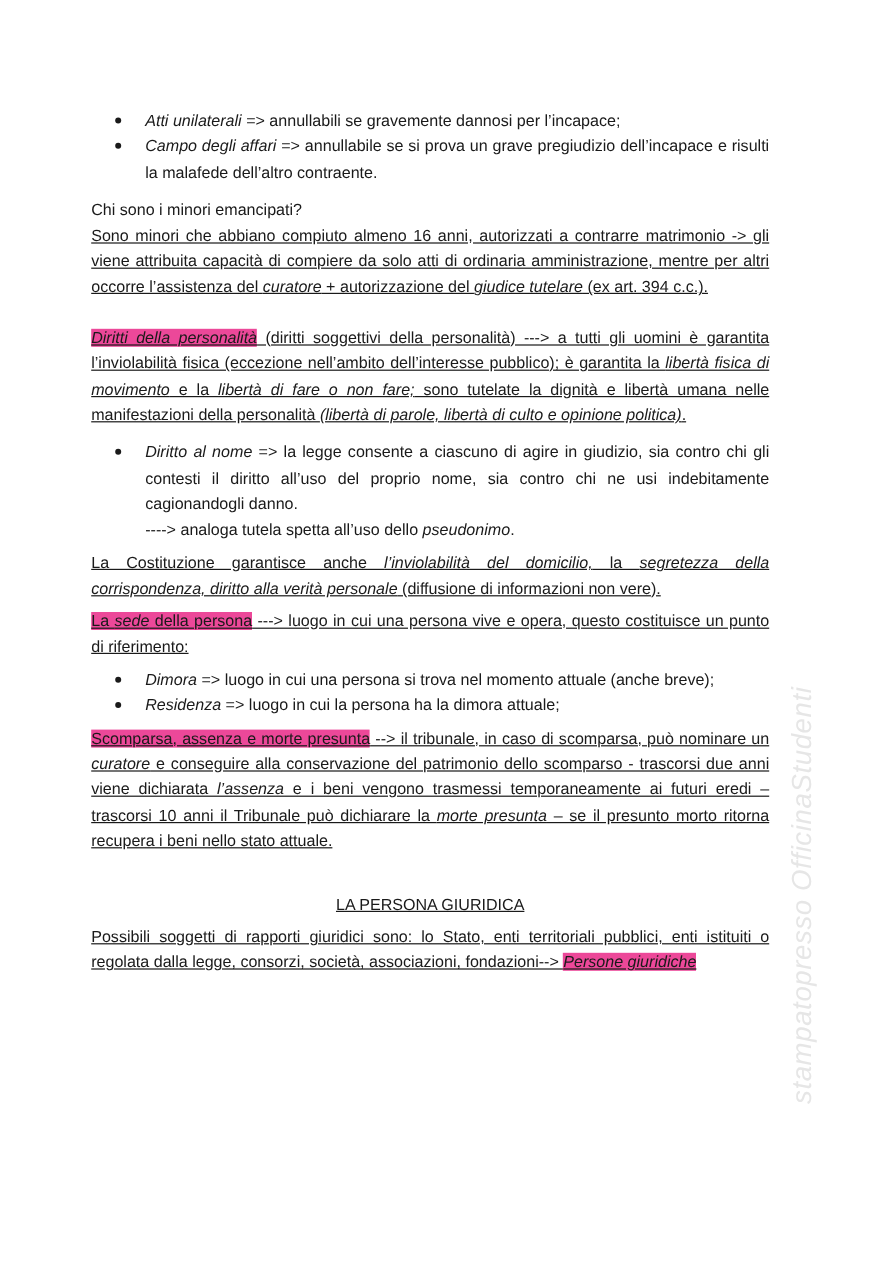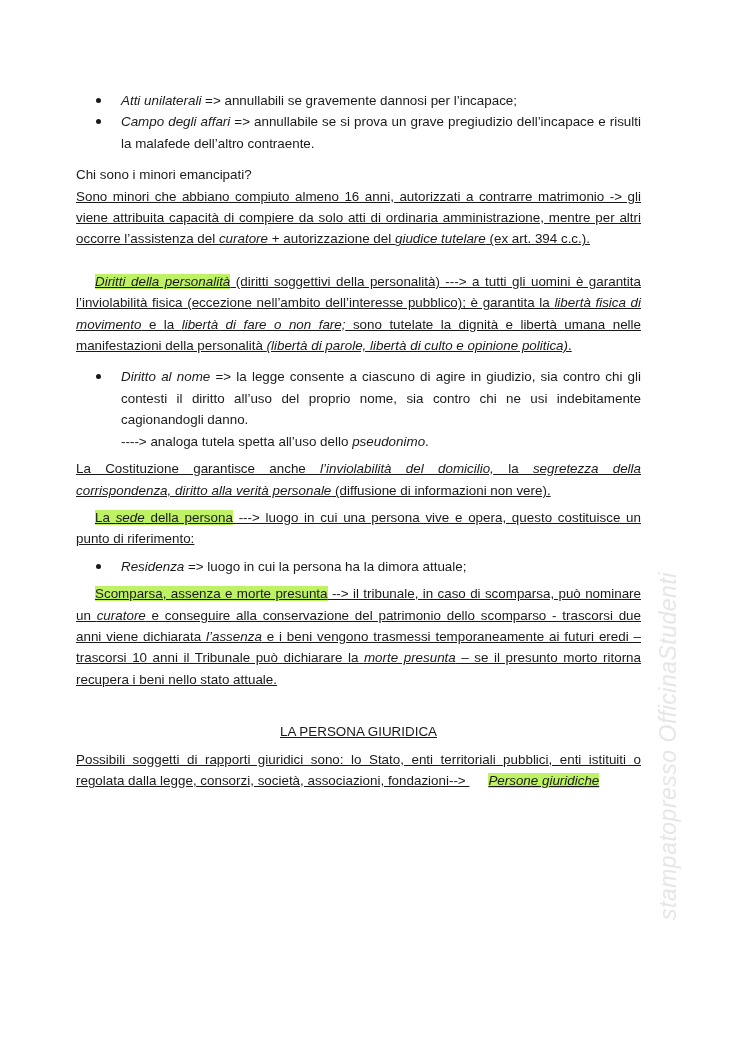--- a/index.html
+++ b/index.html
@@ -39,21 +39,21 @@
   ul li::before {
     content: "";
     position: absolute;
     left: -25px;
     top: 8px;
     width: 5px;
     height: 5px;
     background: #1a1a1a;
     border-radius: 50%;
   }
-  .hl { background: #bef264; margin-left: 19px; }
+  .hl { background: #ec4899; }
   i, em { font-style: italic; }
   .sp-6 { height: 6px; }
   .sp-10 { height: 10px; }
   .sp-20 { height: 21px; }
   .heading {
     text-align: center;
     text-decoration: underline;
     margin: 0;
     line-height: 21.4px;
   }
@@ -100,20 +100,21 @@
 
   <p class="justify-last"><span>La Costituzione garantisce anche </span><i>l’inviolabilità del domicilio,</i><span> la </span><i>segretezza della corrispondenza, diritto alla verità personale</i><span> (diffusione di informazioni non vere).</span></p>
 
   <div class="sp-6"></div>
 
   <p class="justify-last"><span class="hl"><span>La </span><i>sede</i><span> della persona</span></span><span> ---&gt; luogo in cui una persona vive e opera, questo costituisce un punto di riferimento:</span></p>
 
   <div class="sp-6"></div>
 
   <ul>
+    <li><i>Dimora</i><span> =&gt; luogo in cui una persona si trova nel momento attuale (anche breve);</span></li>
     <li><i>Residenza</i><span> =&gt; luogo in cui la persona ha la dimora attuale;</span></li>
   </ul>
 
   <div class="sp-6"></div>
 
   <p class="justify-last"><span class="hl">Scomparsa, assenza e morte presunta</span><span> --&gt; il tribunale, in caso di scomparsa, può nominare un </span><i>curatore</i><span> e conseguire alla conservazione del patrimonio dello scomparso - trascorsi due anni viene dichiarata </span><i>l’assenza</i><span> e i beni vengono trasmessi temporaneamente ai futuri eredi – trascorsi 10 anni il Tribunale può dichiarare la </span><i>morte presunta</i><span> – se il presunto morto ritorna recupera i beni nello stato attuale.</span></p>
 
   <div class="sp-20"></div>
   <div class="sp-10"></div>
 

